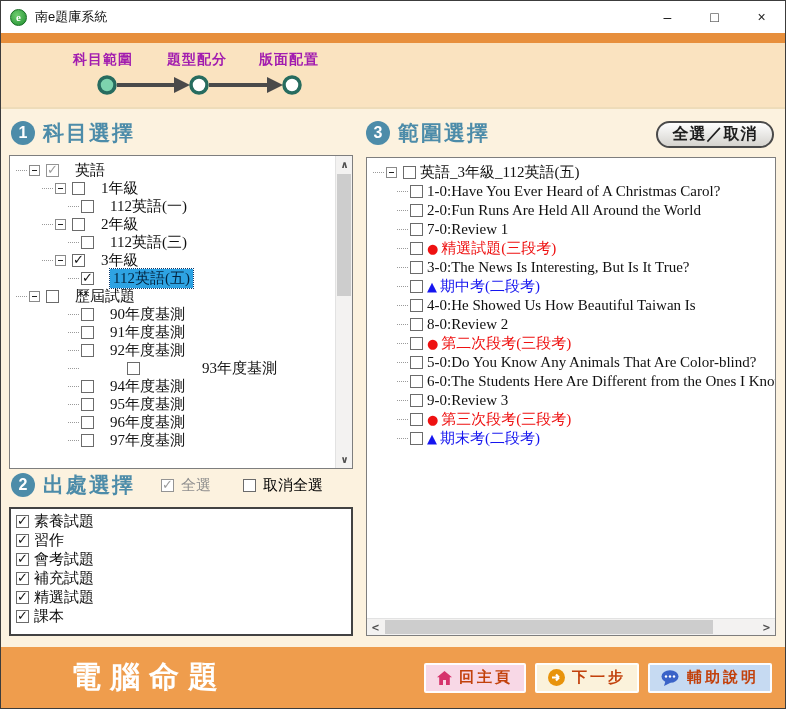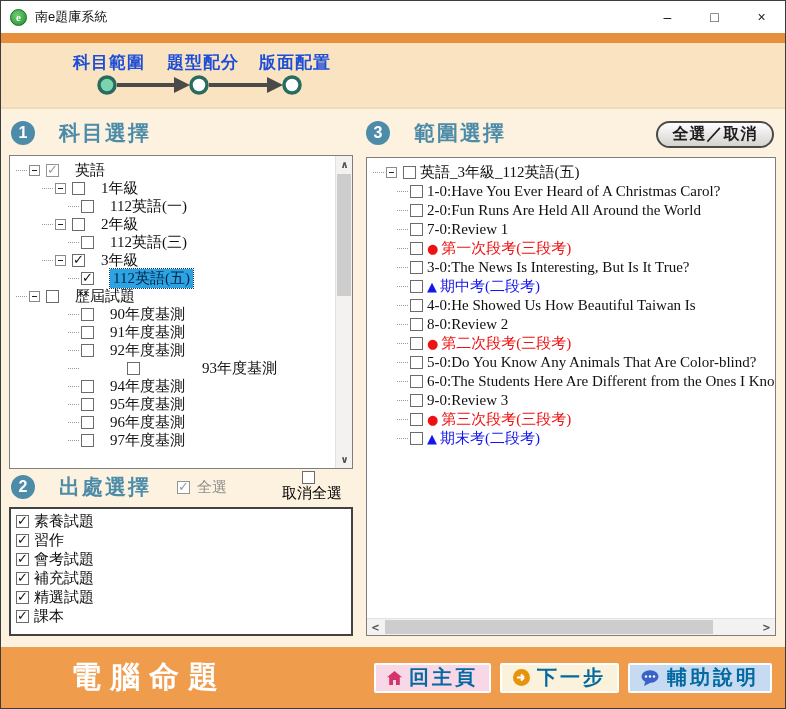--- a/index.html
+++ b/index.html
@@ -20,30 +20,30 @@
     border:1px solid #156b22;color:#fff;font:bold 11px "Liberation Serif",serif;
     display:flex;align-items:center;justify-content:center;}
   .title-text{margin-left:8px;font-size:13px;color:#101010;}
   .win-controls{margin-left:auto;display:flex;height:100%;}
   .win-btn{width:47px;height:100%;display:flex;align-items:center;justify-content:center;
     font-size:14px;color:#222;cursor:default;}
 
   
   .stripe{height:10px;background:var(--stripe);}
   .steps{height:66px;background:var(--step-bg);border-bottom:2px solid #EEDCB9;position:relative;}
-  .step-label{position:absolute;top:8px;font-size:17px;font-weight:bold;color:#1d4ed8;letter-spacing:1px;}
+  .step-label{position:absolute;top:8px;font-size:14px;font-weight:bold;color:#a21caf;letter-spacing:1px;}
   .step-label.s1{left:72px;} .step-label.s2{left:166px;} .step-label.s3{left:258px;}
   .steps svg{position:absolute;left:0;top:28px;}
 
   
   .main{position:relative;height:540px;background:var(--main-bg);}
   .sec-head{position:absolute;display:flex;align-items:center;}
   .sec-num{width:24px;height:24px;border-radius:50%;background:var(--section-blue);color:#fff;
     font-weight:bold;font-size:16px;display:inline-flex;align-items:center;justify-content:center;flex:none;}
-  .sec-title{font-size:21px;font-weight:bold;color:var(--section-blue);margin-left:24px;letter-spacing:2px;}
+  .sec-title{font-size:21px;font-weight:bold;color:var(--section-blue);margin-left:8px;letter-spacing:2px;}
 
   .box{position:absolute;background:#fff;overflow:hidden;}
   #subject-tree-box{left:8px;top:46px;width:344px;height:314px;border:1px solid #7e7e7e;}
   #range-tree-box{left:365px;top:48px;width:410px;height:479px;border:1px solid #7e7e7e;}
   #source-list-box{left:8px;top:398px;width:344px;height:129px;border:2px solid #424242;}
 
   .tree-inner{padding:5px 2px 2px 4px;font-family:"Liberation Serif","DejaVu Serif",serif;
     font-size:15px;white-space:nowrap;overflow:hidden;}
   #subject-tree-box .tree-inner{margin-right:18px;}
   .tree-row{display:flex;align-items:center;height:18px;}
@@ -88,22 +88,22 @@
   .hscroll .left{left:0;top:0;} .hscroll .right{right:0;top:0;}
   .vscroll .sb-thumb{position:absolute;left:1px;right:1px;top:18px;height:122px;background:#CDCDCD;}
   .hscroll .sb-thumb{position:absolute;top:1px;bottom:1px;left:18px;width:328px;background:#CDCDCD;}
 
   
   .footer{position:absolute;left:0;right:0;bottom:0;height:61px;background:var(--footer-bar);
     display:flex;align-items:center;}
   .footer-title{margin-left:70px;font-size:30px;font-weight:bold;color:#fff;letter-spacing:9px;}
   .f-buttons{margin-left:auto;margin-right:13px;display:flex;gap:9px;}
   .f-btn{height:30px;display:flex;align-items:center;gap:7px;padding:0 11px;
-    border:2px solid rgba(255,255,255,.95);border-radius:2px;font-size:20px;font-weight:bold;
-    color:#0369a1;letter-spacing:3px;cursor:default;}
+    border:2px solid rgba(255,255,255,.95);border-radius:2px;font-size:15px;font-weight:bold;
+    color:#c2410c;letter-spacing:3px;cursor:default;}
   .f-btn.home{background:var(--btn-home-bg);} .f-btn.help{background:var(--btn-help-bg);}
   .f-btn.next{background:var(--btn-next-bg);}
   .f-btn svg{flex:none;}
 </style>
 </head>
 <body>
 
 <div id="window">
 
   <div class="titlebar">
@@ -234,21 +234,21 @@
       </div>
     </div>
 
     <div class="sec-head" style="left:10px;top:362px;">
       <span class="sec-num">2</span>
       <span class="sec-title">出處選擇</span>
       <span class="src-check disabled" style="margin-left:26px;">
         <span class="cb gray"></span>
         <span class="lbl">全選</span>
       </span>
-      <span class="src-check" style="margin-left:48px;flex-direction:column;">
+      <span class="src-check" style="margin-left:32px;">
         <span class="cb"></span>
         <span class="lbl">取消全選</span>
       </span>
     </div>
     <div class="box" id="source-list-box">
       <div id="source-list-rows" style="padding:3px 2px;">
           <div class="lb-row">
             <span class="cb checked"></span>
             <span class="lbl">素養試題</span>
           </div>
@@ -300,21 +300,21 @@
           </div>
           <div class="tree-row" style="padding-left: 26px;">
             <span class="stub"></span>
             <span class="cb"></span>
             <span class="tree-label">7-0:Review 1</span>
           </div>
           <div class="tree-row" style="padding-left: 26px;">
             <span class="stub"></span>
             <span class="cb"></span>
             <span class="marker red">●</span>
-            <span class="tree-label red">第一次段考(三段考)</span>
+            <span class="tree-label red">精選試題(三段考)</span>
           </div>
           <div class="tree-row" style="padding-left: 26px;">
             <span class="stub"></span>
             <span class="cb"></span>
             <span class="tree-label">3-0:The News Is Interesting, But Is It True?</span>
           </div>
           <div class="tree-row" style="padding-left: 26px;">
             <span class="stub"></span>
             <span class="cb"></span>
             <span class="marker blue">▲</span>

